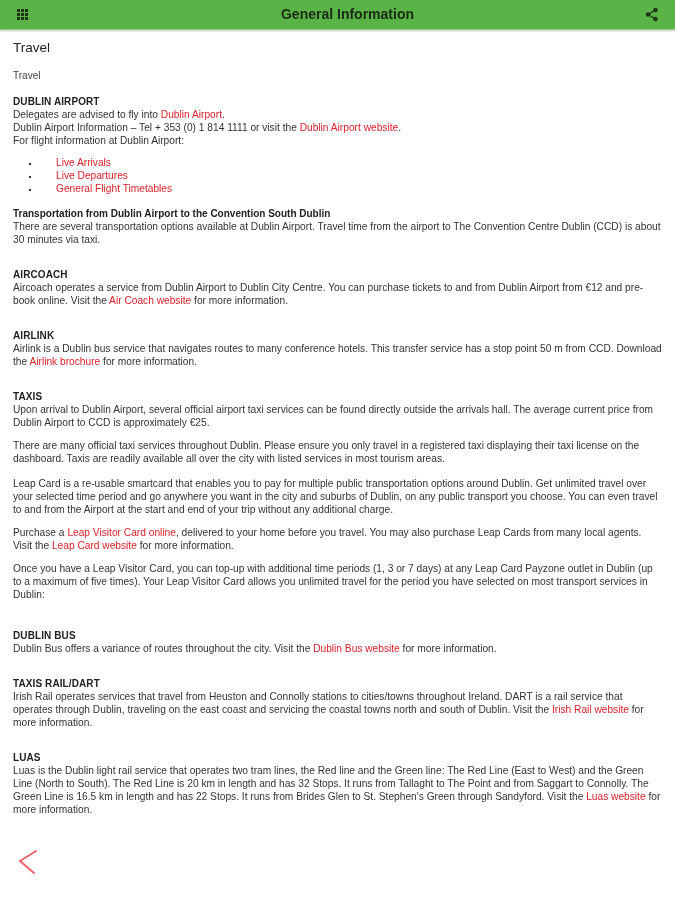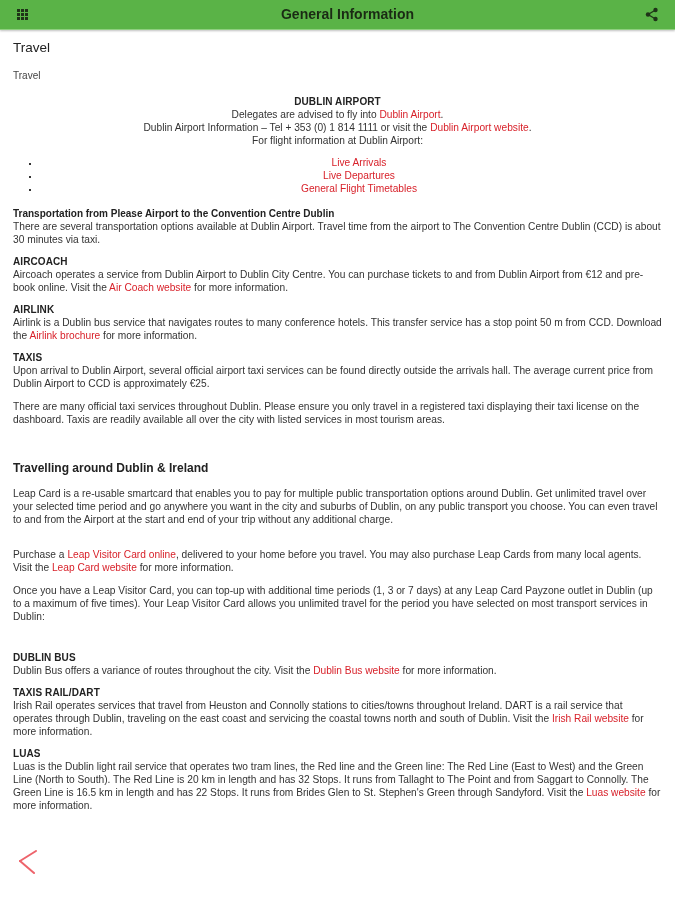--- a/index.html
+++ b/index.html
@@ -19,22 +19,22 @@
     padding-left: 20px;
   }
   .grid-icon { position: absolute; left: 17px; top: 9px; width: 11px; height: 11px; cursor: pointer; }
   .share-icon { position: absolute; right: 16px; top: 7px; width: 14px; height: 15px; cursor: pointer; }
   .content { padding: 0 13px 0 13px; font-size: 10.2px; line-height: 13px; }
   .page-heading { font-size: 13.5px; margin-top: 11px; margin-bottom: 0; color: #222; font-weight: normal; }
   .sub-label { margin-top: 15px; font-size: 10px; color: #444; }
   h4 { margin: 0; font-size: 10px; font-weight: bold; color: #222; letter-spacing: 0.1px; }
   p { margin: 0; }
   a { color: #d8212a; text-decoration: none; cursor: pointer; }
-  .sec { margin-top: 0; text-align: center; }
-  .gap-s { margin-top: 9px; }
+  .sec { margin-top: 0; }
+  .gap-s { margin-top: 22px; }
   .gap-m { margin-top: 28px; }
   ul { margin: 9px 0 0 0; padding-left: 27px; }
   ul li { list-style: square; padding-left: 16px; }
   ul li::marker { font-size: 8px; color: #333; }
   .subhead { font-weight: bold; font-size: 10px; color: #222; }
   .section-title { font-size: 12px; font-weight: bold; color: #222; margin-top: 36px; }
   .fab-overlay { position: absolute; left: 10px; top: 845px; width: 34px; height: 34px; pointer-events: none; opacity: 0.75; }
 </style>
 </head>
 <body>
@@ -74,44 +74,43 @@
     <p><span>Delegates are advised to fly into </span><a>Dublin Airport</a><span>.</span></p>
     <p><span>Dublin Airport Information – Tel + 353 (0) 1 814 1111 or visit the </span><a>Dublin Airport website</a><span>.</span></p>
     <p>For flight information at Dublin Airport:</p>
     <ul>
       <li><a>Live Arrivals</a></li>
       <li><a>Live Departures</a></li>
       <li><a>General Flight Timetables</a></li>
     </ul>
   </div>
 
-  <div class="subhead" style="margin-top:12px">Transportation from Please Airport to the Convention Centre Dublin</div>
+  <div class="subhead" style="margin-top:12px">Transportation from Dublin Airport to the Convention South Dublin</div>
   <p style="margin-top:0">There are several transportation options available at Dublin Airport. Travel time from the airport to The Convention Centre Dublin (CCD) is about 30 minutes via taxi.</p>
 
   <div class="gap-s">
     <h4>AIRCOACH</h4>
     <p><span>Aircoach operates a service from Dublin Airport to Dublin City Centre. You can purchase tickets to and from Dublin Airport from €12 and pre-book online. Visit the </span><a>Air Coach website</a><span> for more information.</span></p>
   </div>
 
   <div class="gap-s">
     <h4>AIRLINK</h4>
     <p><span>Airlink is a Dublin bus service that navigates routes to many conference hotels. This transfer service has a stop point 50 m from CCD. Download the </span><a>Airlink brochure</a><span> for more information.</span></p>
   </div>
 
   <div class="gap-s">
     <h4>TAXIS</h4>
     <p>Upon arrival to Dublin Airport, several official airport taxi services can be found directly outside the arrivals hall. The average current price from Dublin Airport to CCD is approximately €25.</p>
     <p style="margin-top:10px">There are many official taxi services throughout Dublin. Please ensure you only travel in a registered taxi displaying their taxi license on the dashboard. Taxis are readily available all over the city with listed services in most tourism areas.</p>
   </div>
 
-  <div class="section-title">Travelling around Dublin &amp; Ireland</div>
 
   <div style="margin-top:12px">
     <p style="margin-top:10px">Leap Card is a re-usable smartcard that enables you to pay for multiple public transportation options around Dublin. Get unlimited travel over your selected time period and go anywhere you want in the city and suburbs of Dublin, on any public transport you choose. You can even travel to and from the Airport at the start and end of your trip without any additional charge.</p>
-    <p style="margin-top:22px"><span>Purchase a </span><a>Leap Visitor Card online</a><span>, delivered to your home before you travel. You may also purchase Leap Cards from many local agents. Visit the </span><a>Leap Card website</a><span> for more information.</span></p>
+    <p style="margin-top:10px"><span>Purchase a </span><a>Leap Visitor Card online</a><span>, delivered to your home before you travel. You may also purchase Leap Cards from many local agents. Visit the </span><a>Leap Card website</a><span> for more information.</span></p>
     <p style="margin-top:10px">Once you have a Leap Visitor Card, you can top-up with additional time periods (1, 3 or 7 days) at any Leap Card Payzone outlet in Dublin (up to a maximum of five times). Your Leap Visitor Card allows you unlimited travel for the period you have selected on most transport services in Dublin:</p>
   </div>
 
   <div class="gap-m">
     <h4>DUBLIN BUS</h4>
     <p><span>Dublin Bus offers a variance of routes throughout the city. Visit the </span><a>Dublin Bus website</a><span> for more information.</span></p>
   </div>
 
   <div class="gap-s">
     <h4>TAXIS RAIL/DART</h4>

